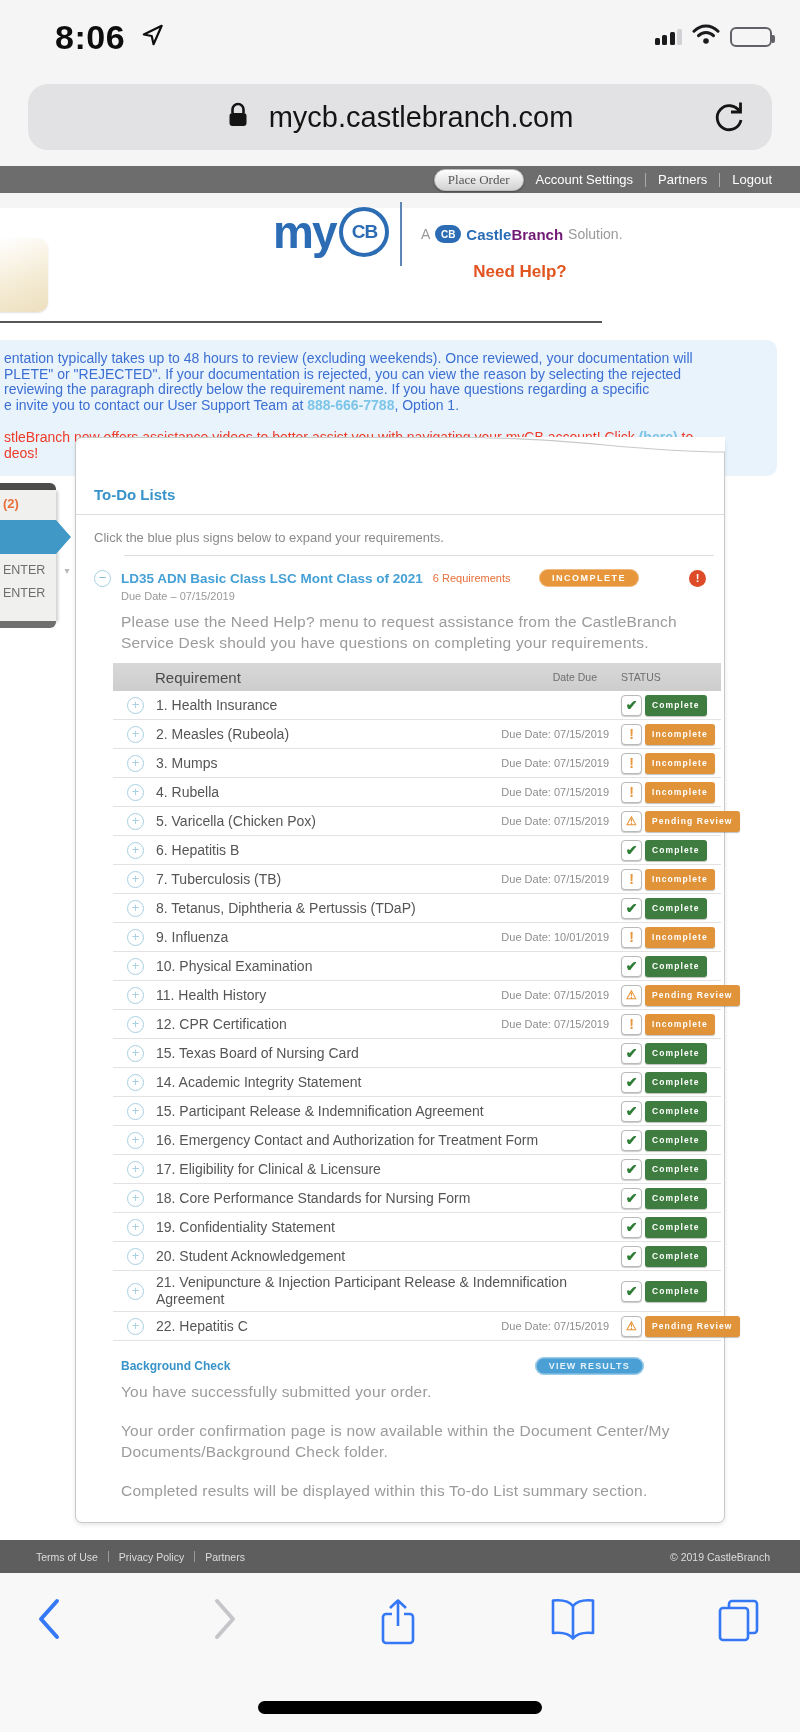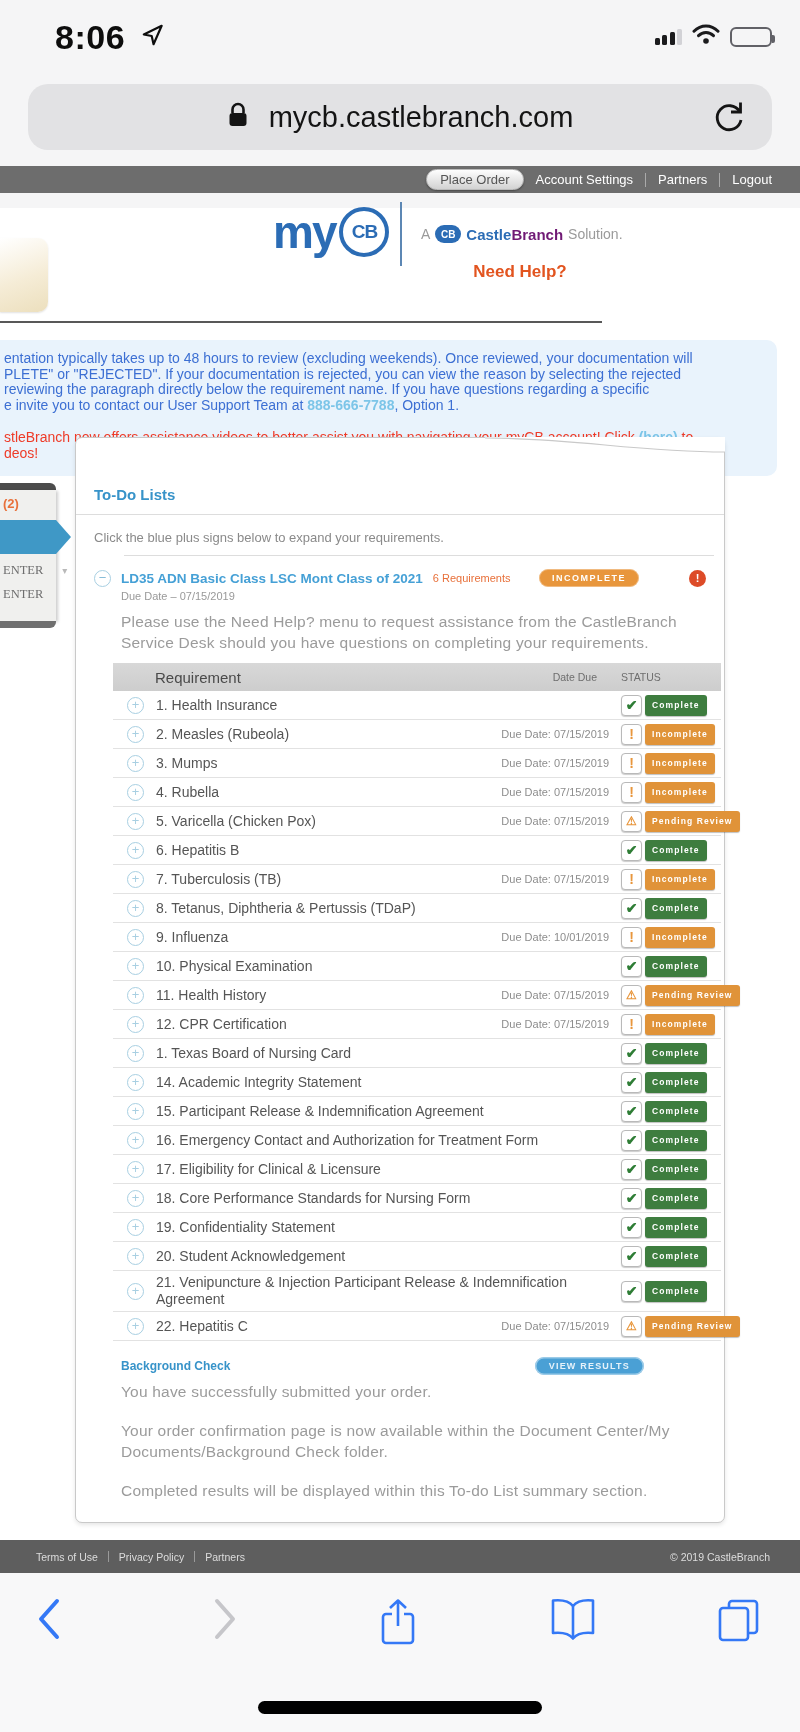--- a/index.html
+++ b/index.html
@@ -19,21 +19,21 @@
   .bat-fill { width:82%; height:100%; background:#0d0d0d; border-radius:2.5px; }
   .bat-nub { position:absolute; right:-5px; top:6px; width:3px; height:8px; background:rgba(60,60,67,0.8); border-radius:0 2px 2px 0; }
   .url-pill { position:absolute; top:84px; left:28px; width:744px; height:66px; background:#e2e2e4; border-radius:20px; display:flex; align-items:center; justify-content:center; gap:20px; }
   .url-text { font-size:29px; color:#141414; }
   .reload-btn { position:absolute; right:24px; top:14px; }
 
   
   .nav-bar { position:absolute; top:166px; left:0; width:800px; height:27px; background:#6d6d6d; display:flex; align-items:center; justify-content:flex-end; gap:12px; padding-right:28px; }
   .nav-link { color:#fff; font-size:13px; cursor:pointer; }
   .nav-sep { width:1px; height:14px; background:#aaa; }
-  .pill-btn { background:linear-gradient(#fefefe,#d2d2d2); border:1px solid #bbb; border-radius:12px; padding:2px 13px; font-size:13px; color:#555; box-shadow:0 1px 2px rgba(0,0,0,0.35); }
+  .pill-btn { background:linear-gradient(#fefefe,#d2d2d2); border:1px solid #bbb; border-radius:12px; padding:2px 13px; font-size:13px; color:#555; box-shadow:0 1px 2px rgba(0,0,0,0.35);font-family:Liberation Serif, serif; }
 
   
   .logo { position:absolute; left:273px; top:205px; display:flex; align-items:center; }
   .logo-my { font-size:46px; font-weight:bold; color:#2b6cb5; letter-spacing:-2px; }
   .logo-circle { width:50px; height:50px; border:4px solid #2b6cb5; border-radius:50%; margin-left:4px; display:flex; align-items:center; justify-content:center; }
   .logo-cb { font-size:19px; font-weight:bold; color:#2b6cb5; letter-spacing:-1px; }
   .brand-div { position:absolute; left:400px; top:202px; width:2px; height:64px; background:#5c87b4; }
   .tagline { position:absolute; left:421px; top:225px; display:flex; align-items:center; gap:5px; font-size:14px; color:#9a9a9a; }
   .cb-chip { display:inline-flex; align-items:center; justify-content:center; width:26px; height:18px; background:#2b6cb5; border-radius:9px; color:#fff; font-size:10px; font-weight:bold; }
   .tg-castle { color:#2b6cb5; font-weight:bold; font-size:15px; }
@@ -50,21 +50,21 @@
   .lnk-light { color:#7cc5e8; cursor:pointer;font-weight:bold; }
 
   
   .sidebar { position:absolute; left:0; top:483px; width:56px; height:145px; }
   .sb-top-cap { height:7px; background:#4c4c4c; border-radius:0 6px 0 0; }
   .sb-body { background:#f0f0ee; height:131px; box-shadow:2px 1px 3px rgba(0,0,0,0.2); }
   .sb-bot-cap { height:7px; background:#6f6f6f; border-radius:0 0 6px 0; }
   .sb-count { padding:6px 0 0 3px; color:#e8703a; font-weight:bold; font-size:13px; }
   .sb-active { margin-top:9px; height:34px; background:#3f98c6; position:relative; cursor:pointer; }
   .sb-active::after { content:""; position:absolute; right:-15px; top:0; border-top:17px solid transparent; border-bottom:17px solid transparent; border-left:15px solid #3f98c6; }
-  .sb-item { margin:9px 0 0 3px; color:#6e6e6e; font-size:12.5px; display:flex; align-items:center; gap:19px; cursor:pointer;font-family:Liberation Serif, serif; }
+  .sb-item { margin:9px 0 0 3px; color:#6e6e6e; font-size:12.5px; display:flex; align-items:center; gap:19px; cursor:pointer; }
   .sb-chev { color:#b9b9b9; font-size:10px; }
 
   
   .panel { position:absolute; left:75px; top:437px; width:650px; height:1086px; background:#fff; border:1px solid #c9c9c9; border-radius:7px; box-shadow:0 2px 4px rgba(0,0,0,0.10); }
   .panel-curl { position:absolute; top:-1px; right:-1px; }
   .p-head { padding:48px 18px 0 18px; font-size:15px; font-weight:bold; color:#3793c9; }
   .p-div1 { margin-top:11px; height:1px; background:#ddd; }
   .p-hint { margin:15px 0 0 18px; font-size:13px; color:#8a8a8a; }
   .p-div2 { margin:10px 10px 0 48px; height:1px; background:#ddd; }
   .class-row { display:flex; align-items:center; margin:13px 18px 0 18px; }
@@ -343,21 +343,21 @@
             <span class="plus">+</span>
             <span class="t-name">12. CPR Certification</span>
             <span class="t-due">Due Date: 07/15/2019</span>
             <span class="t-status">
               <span class="st-box incomplete">!</span>
               <span class="st-badge incomplete">Incomplete</span>
             </span>
           </div>
           <div class="t-row">
             <span class="plus">+</span>
-            <span class="t-name">1. Texas Board of Nursing Card</span>
+            <span class="t-name">15. Texas Board of Nursing Card</span>
             <span class="t-due"></span>
             <span class="t-status">
               <span class="st-box complete">✔</span>
               <span class="st-badge complete">Complete</span>
             </span>
           </div>
           <div class="t-row">
             <span class="plus">+</span>
             <span class="t-name">14. Academic Integrity Statement</span>
             <span class="t-due"></span>

